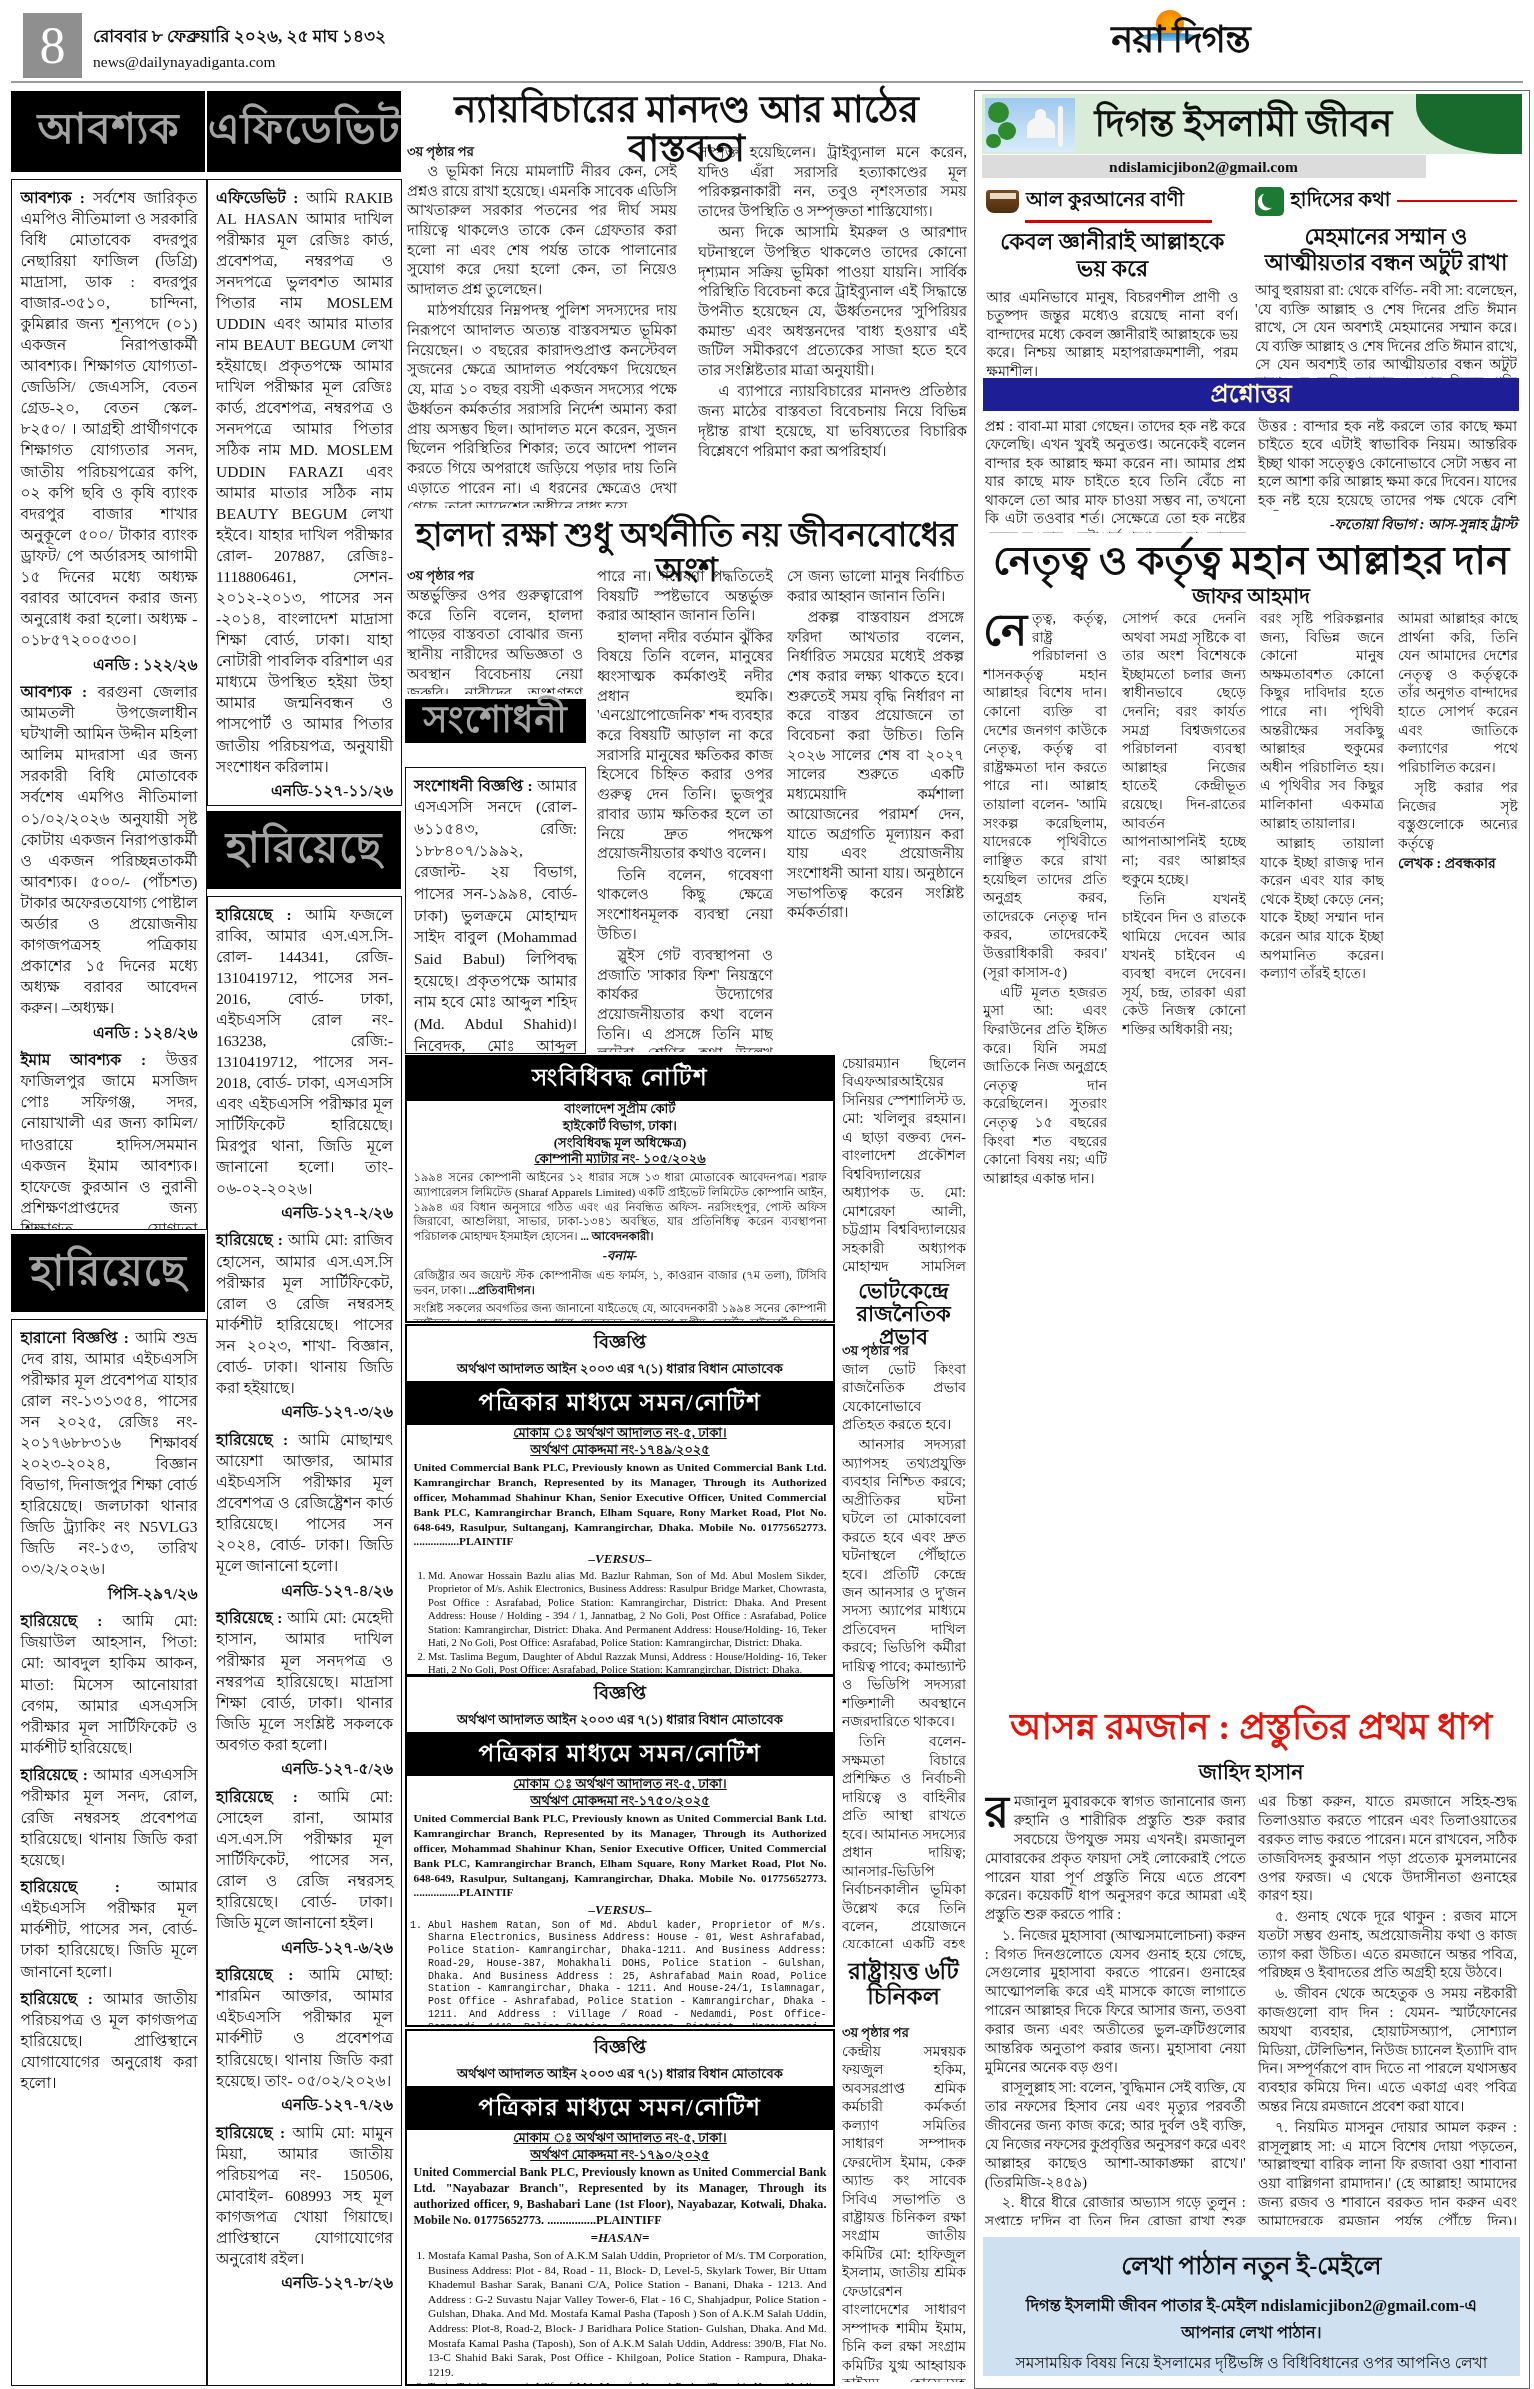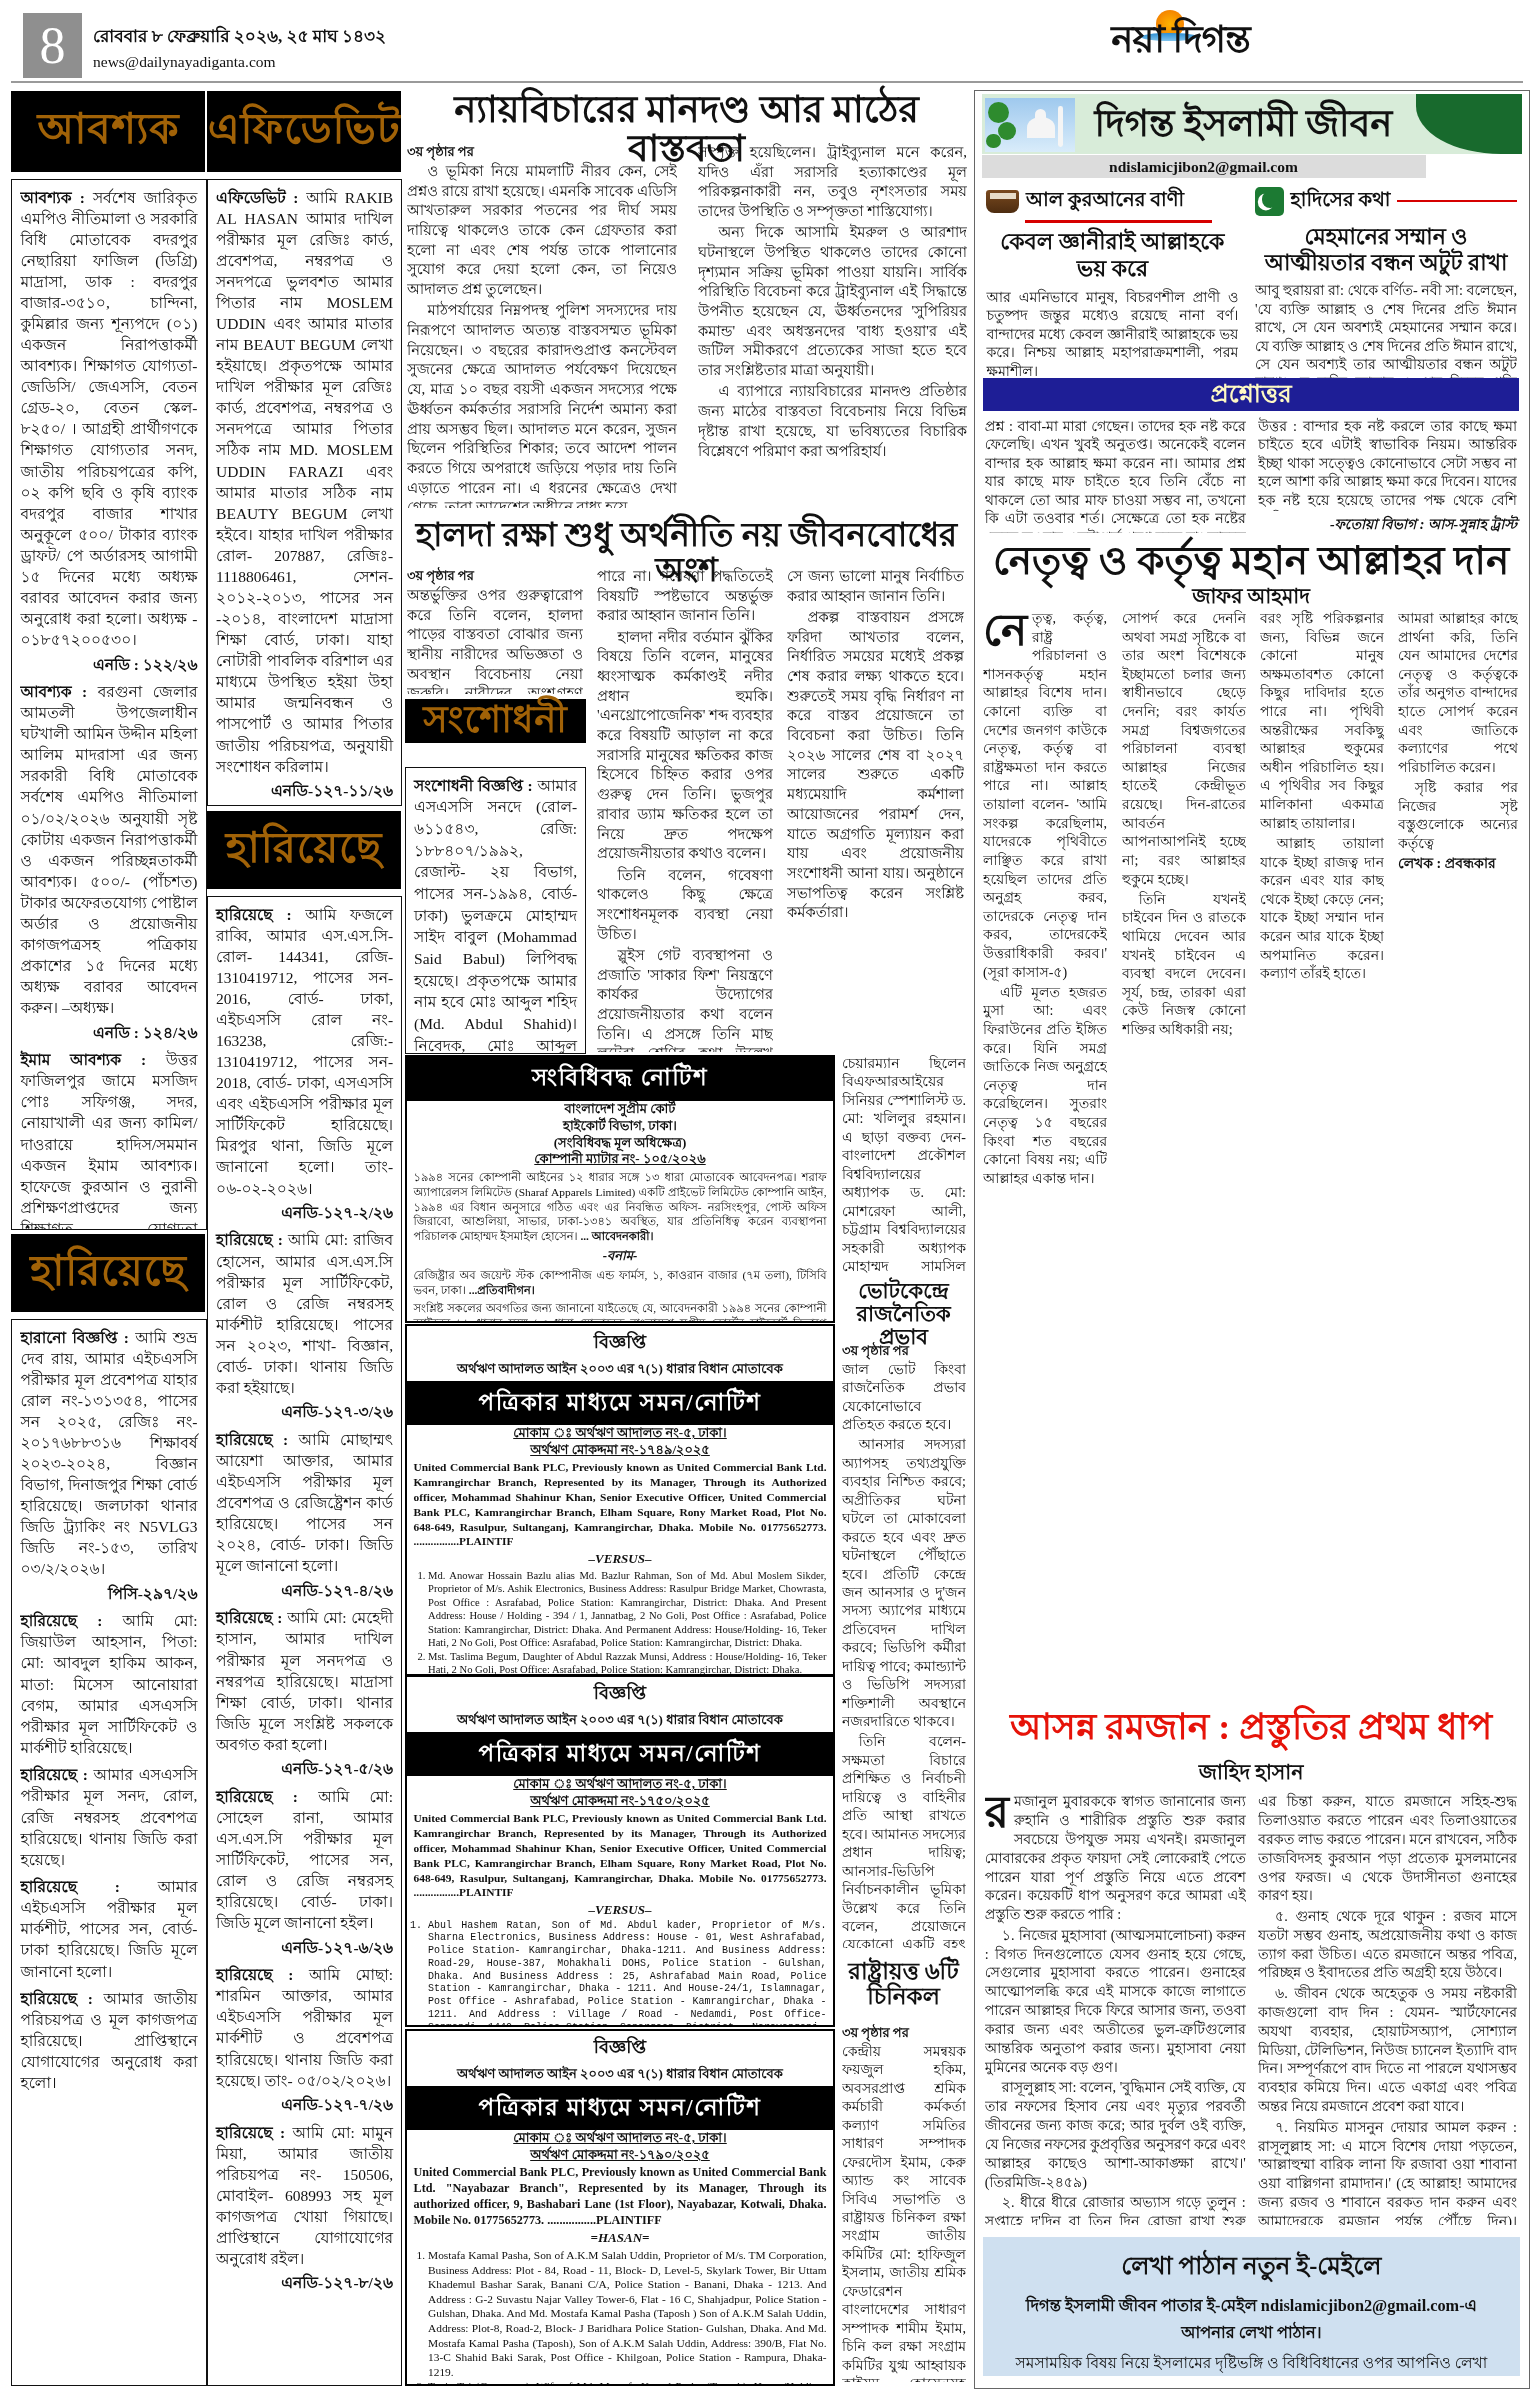--- a/index.html
+++ b/index.html
@@ -13,21 +13,21 @@
   .dateblock .em{font-weight:normal;font-size:15.5px;}
   .logo{left:1099px;top:4.9px;width:151px;height:73px;font-size:37px;font-weight:bold;
         display:flex;align-items:center;justify-content:flex-end;letter-spacing:-0.8px;}
   .sun{position:absolute;left:57px;top:4.9px;width:28px;height:28px;border-radius:50%;
        background:radial-gradient(#ffb400,#f07000);}
   .wave{position:absolute;left:42px;top:28px;width:57px;height:8.1px;border-radius:50%;
         background:linear-gradient(#2d8fd5,#7fc3ec);}
   .logotext{position:relative;z-index:2;}
   .hrule{left:11.4px;top:81px;width:1512px;height:2.4px;background:#9a9a9a;}
   
-  .bhead{background:#000;color:#a16207;display:flex;align-items:center;justify-content:center;
+  .bhead{background:#000;color:#a3a3a3;display:flex;align-items:center;justify-content:center;
          font-weight:bold;font-size:42px;letter-spacing:0.8px;}
   
   .adbox{border:1.6px solid #111;padding:6.5px 8.1px;overflow:hidden;font-size:15.5px;line-height:1.36;
          text-align:justify;}
   .adbox p{margin:0 0 3.3px 0;}
   .ref{text-align:right;font-weight:bold;margin:0 0 6.5px 0;}
   b.lead{font-weight:bold;}
   
   .h1{font-weight:bold;text-align:center;line-height:1.05;}
   .cont{font-weight:bold;font-size:13px;margin:0 0 3.3px 0;}

